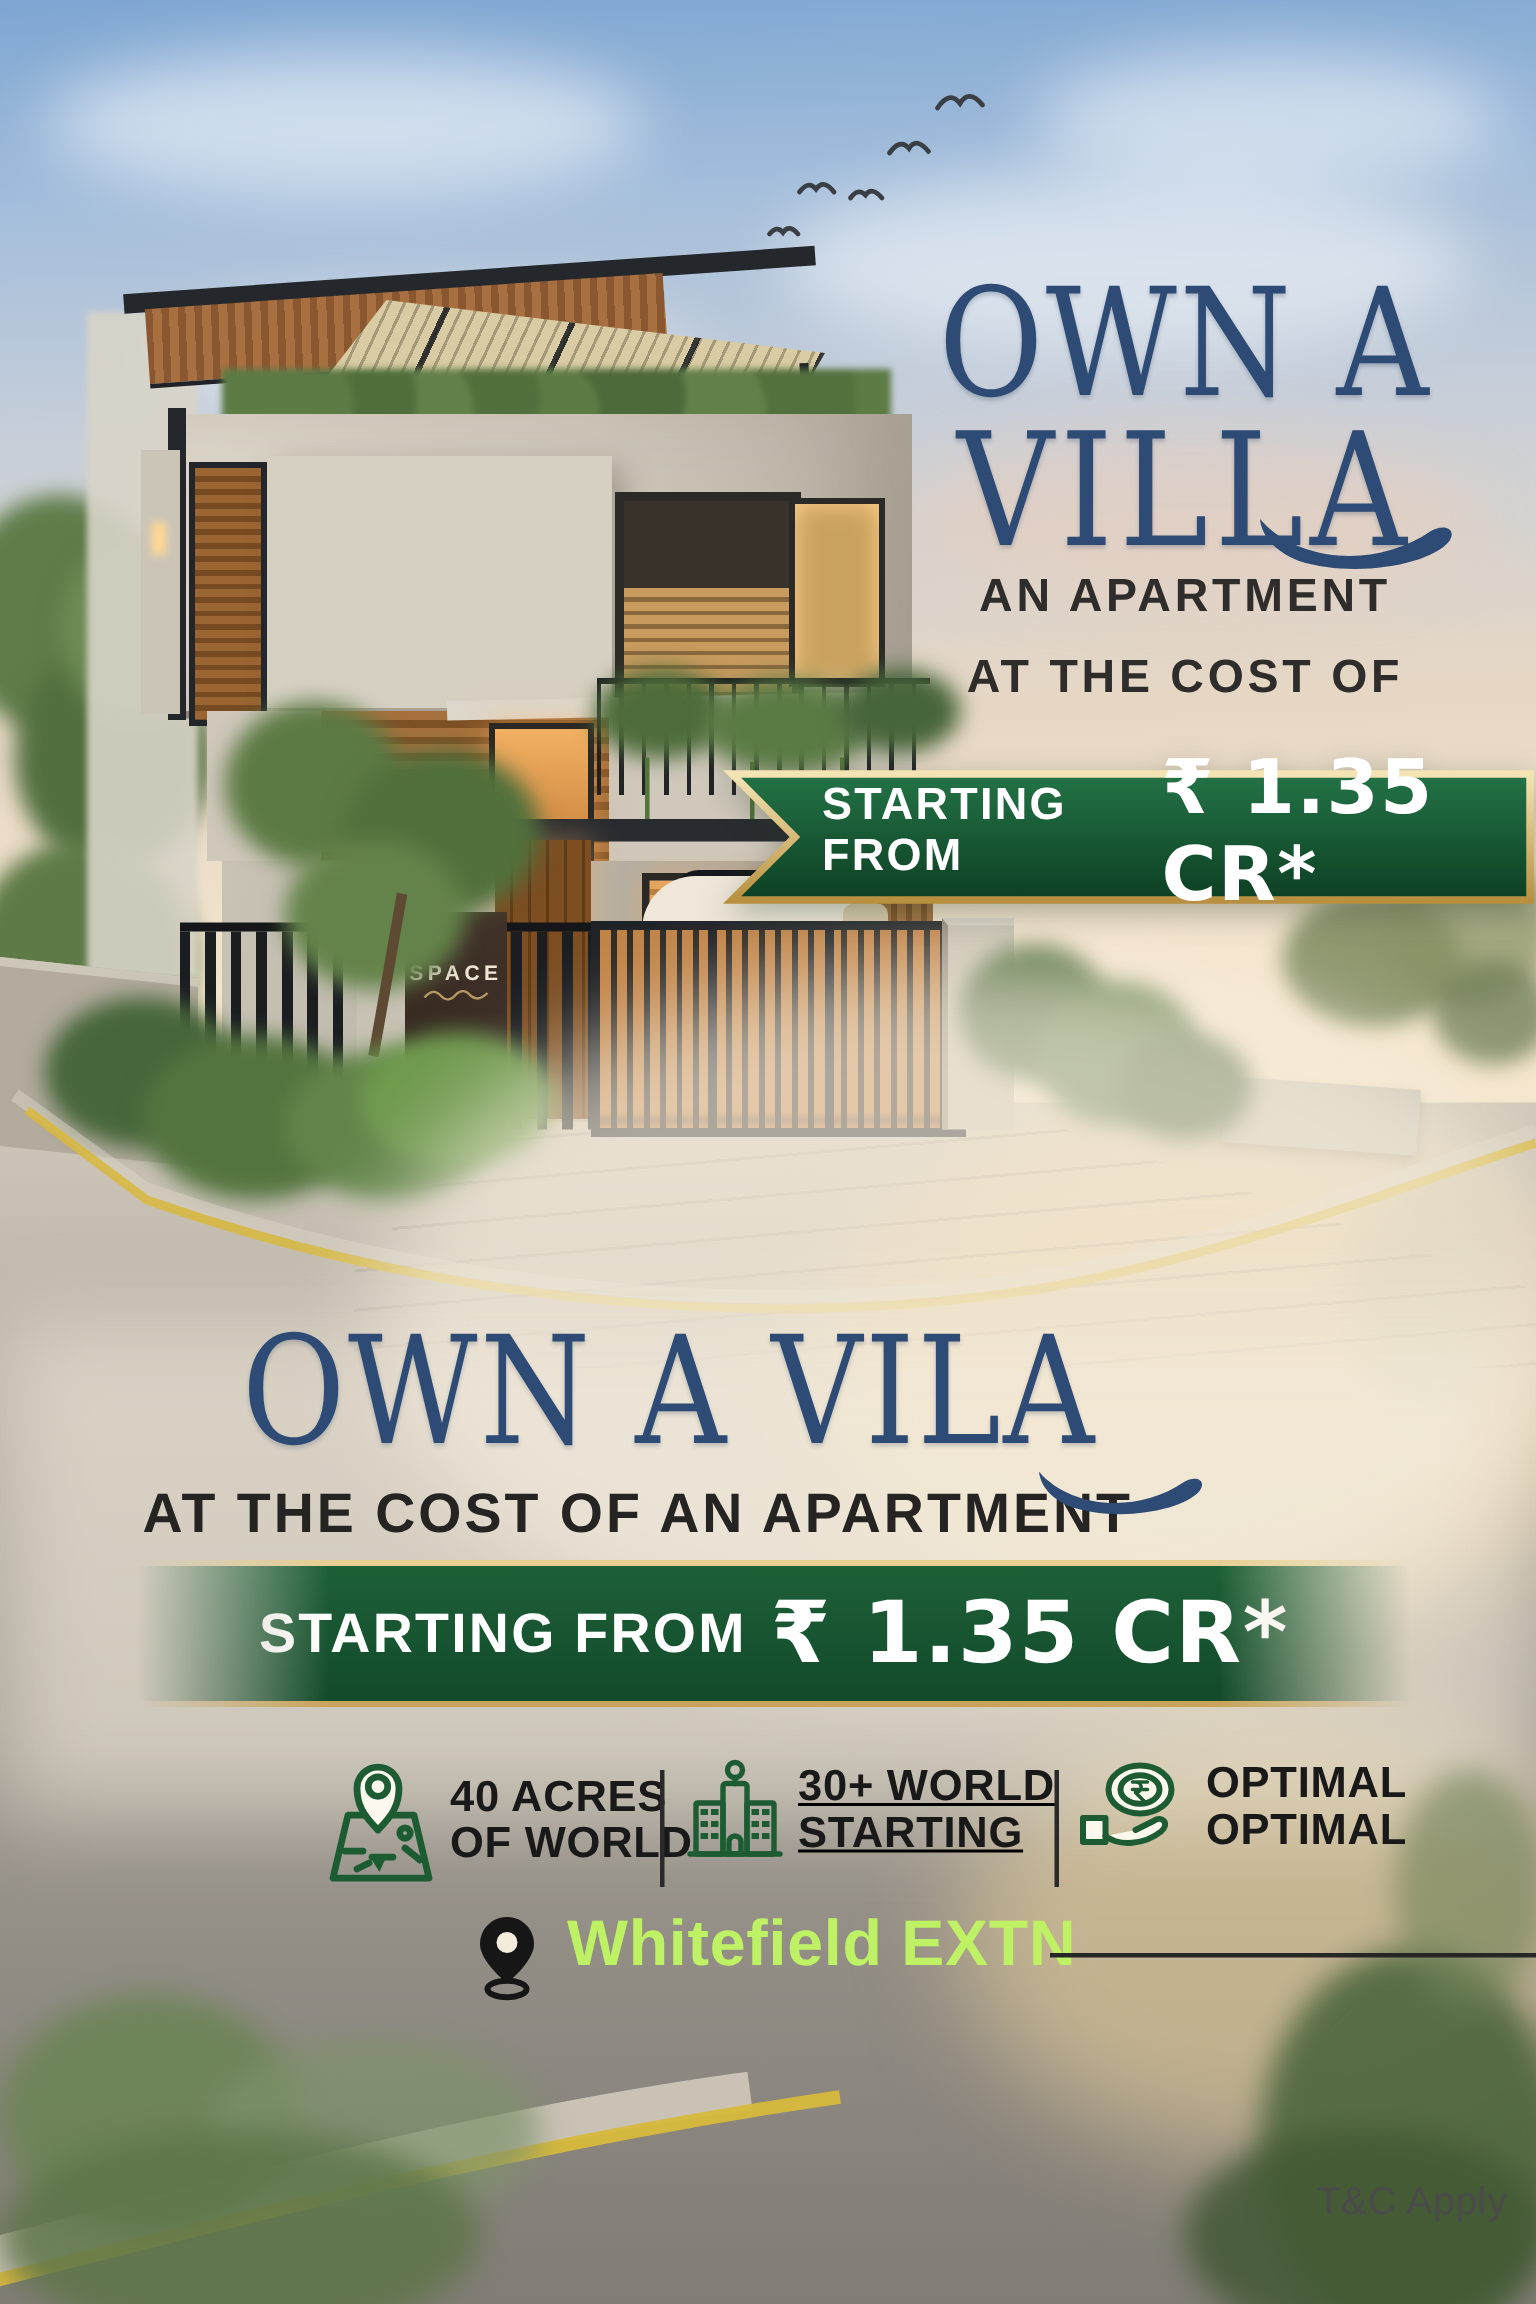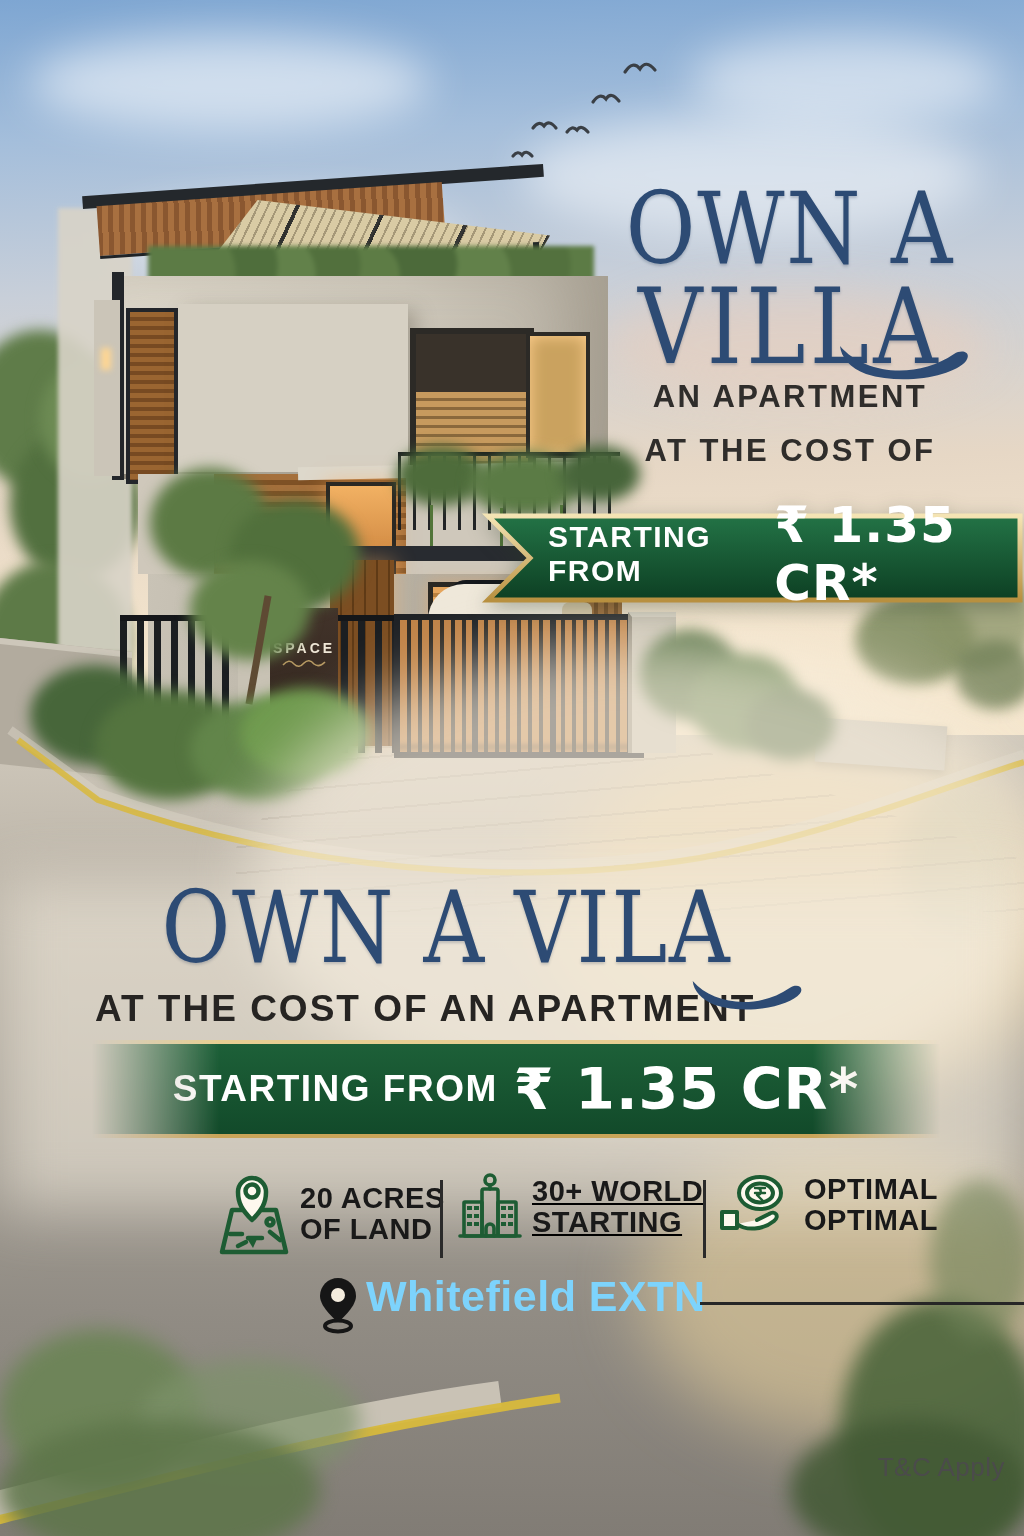--- a/index.html
+++ b/index.html
@@ -137,21 +137,21 @@
       -webkit-mask-image:linear-gradient(90deg,transparent 0,#000 15%,#000 85%,transparent 100%);
       mask-image:linear-gradient(90deg,transparent 0,#000 15%,#000 85%,transparent 100%);
       display:flex;align-items:center;justify-content:center;gap:16px;color:#fff;}
   .rprefix2{font-size:37px;font-weight:700;letter-spacing:1.5px;}
   .ramount2{font-size:57px;font-weight:800;font-family:"DejaVu Sans",sans-serif;letter-spacing:1px;}
   .feature{position:absolute;display:flex;align-items:center;gap:10px;z-index:22;}
   .ftext{font-size:29px;font-weight:800;line-height:1.07;color:#191919;letter-spacing:.5px;}
   .fdivider{position:absolute;width:3px;height:78px;background:#2a2a2a;z-index:22;}
 
   .locrow{z-index:22;}
-  .loclabel{left:366px;top:1272px;font-size:43px;font-weight:800;color:#7dd3fc;z-index:22;
+  .loclabel{left:378px;top:1272px;font-size:43px;font-weight:800;color:#bef264;z-index:22;
       letter-spacing:.5px;}
   .locline{left:700px;top:1302px;width:324px;height:3px;background:#262626;z-index:22;}
   .tnc{left:820px;top:1452px;width:185px;text-align:right;font-size:26px;color:#4b4b4b;
       letter-spacing:.5px;z-index:22;}
 </style>
 </head>
 <body>
 
 <div class="poster">
 
@@ -322,22 +322,22 @@
         <path d="M14 40 L58 40 L68 82 L4 82 Z" fill="#ffffff" fill-opacity=".0"></path>
         <path d="M12 64 h12 M30 68 h14 M52 62 l10 8"></path>
         <path d="M20 76 l8 -4"></path>
         <circle cx="52" cy="52" r="3.5"></circle>
         <path d="M34 50 C24 40 20 33 20 22 a14 14 0 1 1 28 0 c0 11 -4 18 -14 28 z" fill="#fdf8ee"></path>
         <circle cx="34" cy="21" r="6.5"></circle>
       </g>
       <path d="M30 70 l5 8 l4 -9 z" fill="#1d5c33"></path>
     </svg>
     <div class="ftext">
-      <div>20 ACRES</div>
-      <div>OF LAND</div>
+      <div>40 ACRES</div>
+      <div>OF WORLD</div>
     </div>
   </div>
   <div class="fdivider" style="left:440px;top:1180px;"></div>
 
   <div class="feature" style="left:458px;top:1172px;text-decoration:underline;">
     <svg width="64" height="70" viewBox="0 0 64 70">
       <g fill="none" stroke="#1d5c33" stroke-width="3.6" stroke-linejoin="round" stroke-linecap="round">
         <circle cx="32" cy="8" r="5"></circle>
         <path d="M32 13 v4"></path>
         <rect x="24" y="17" width="16" height="47" rx="2"></rect>

